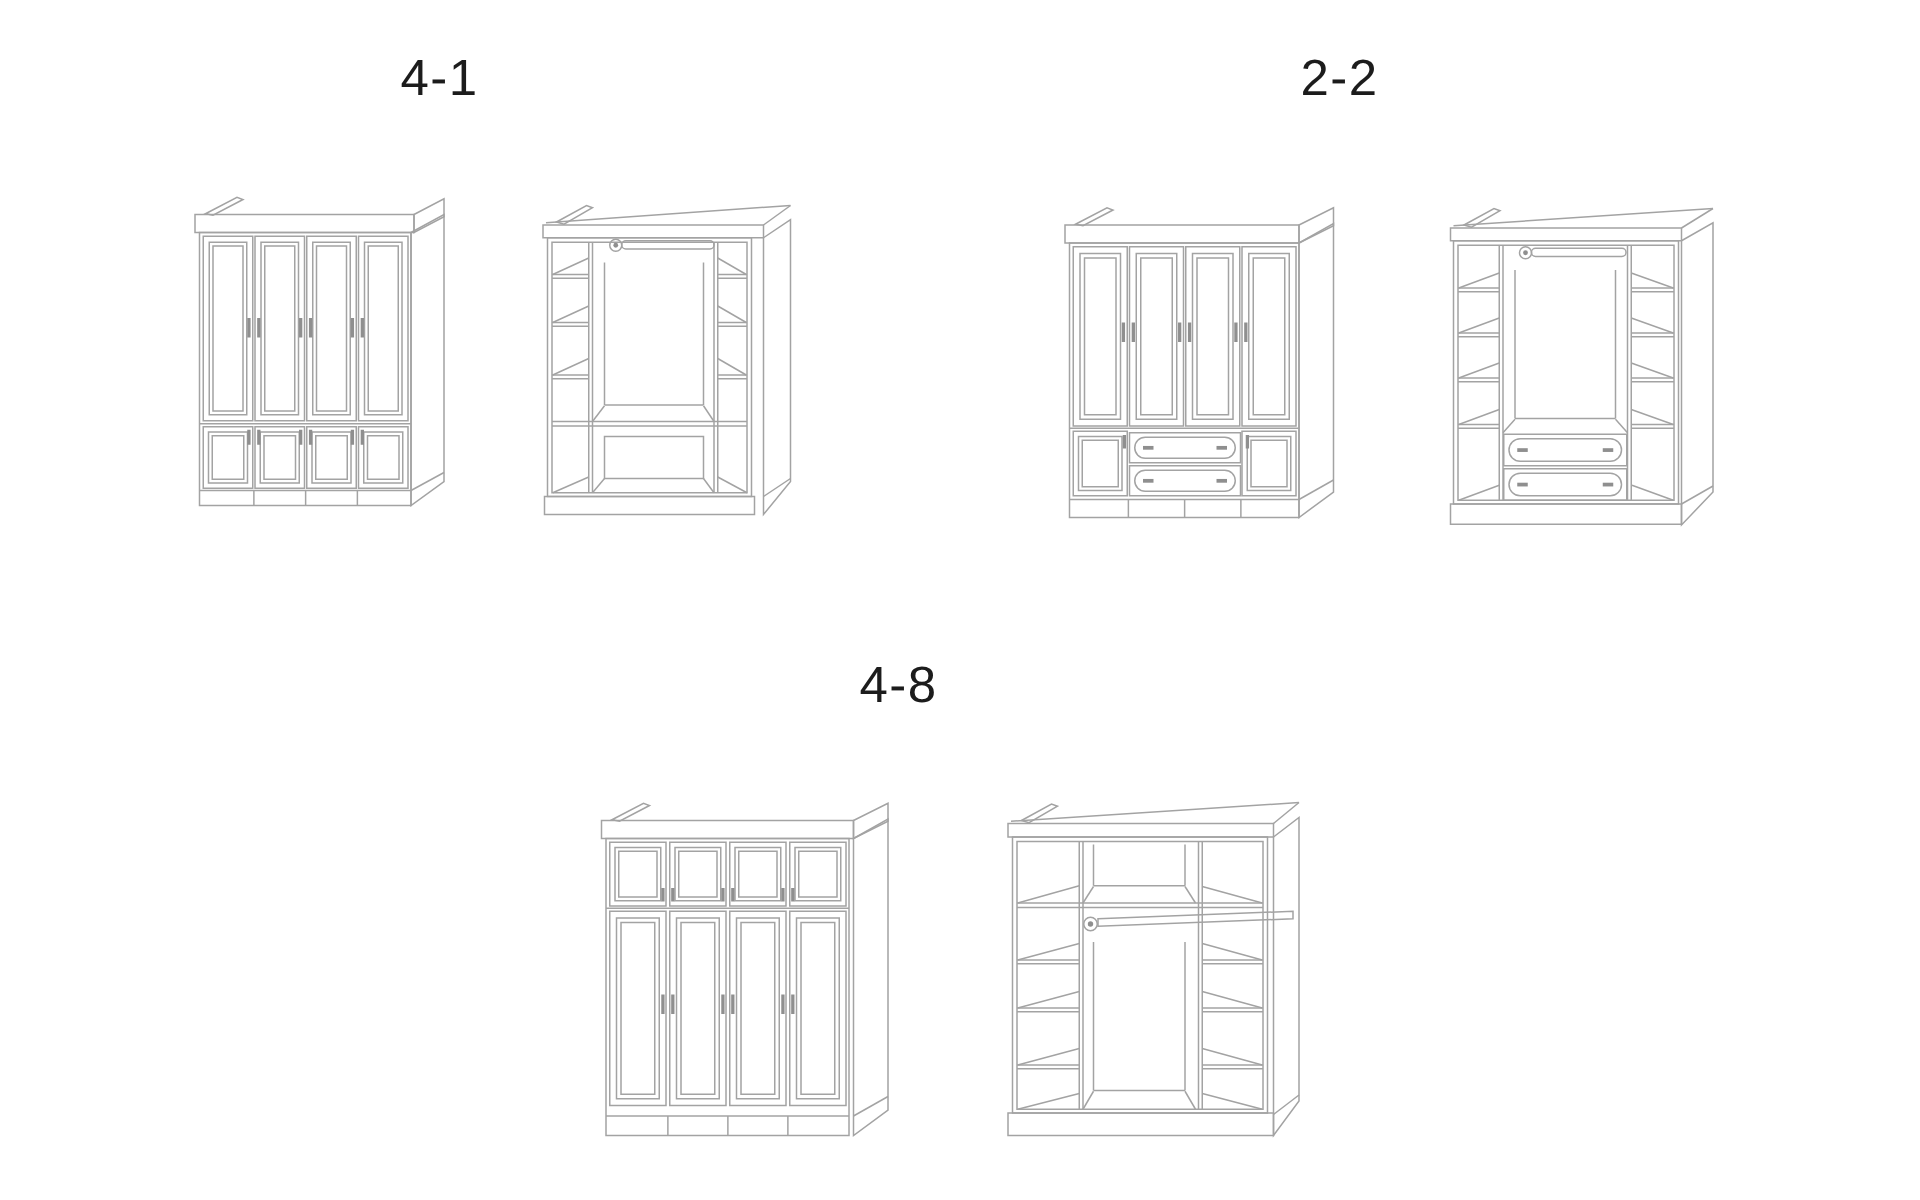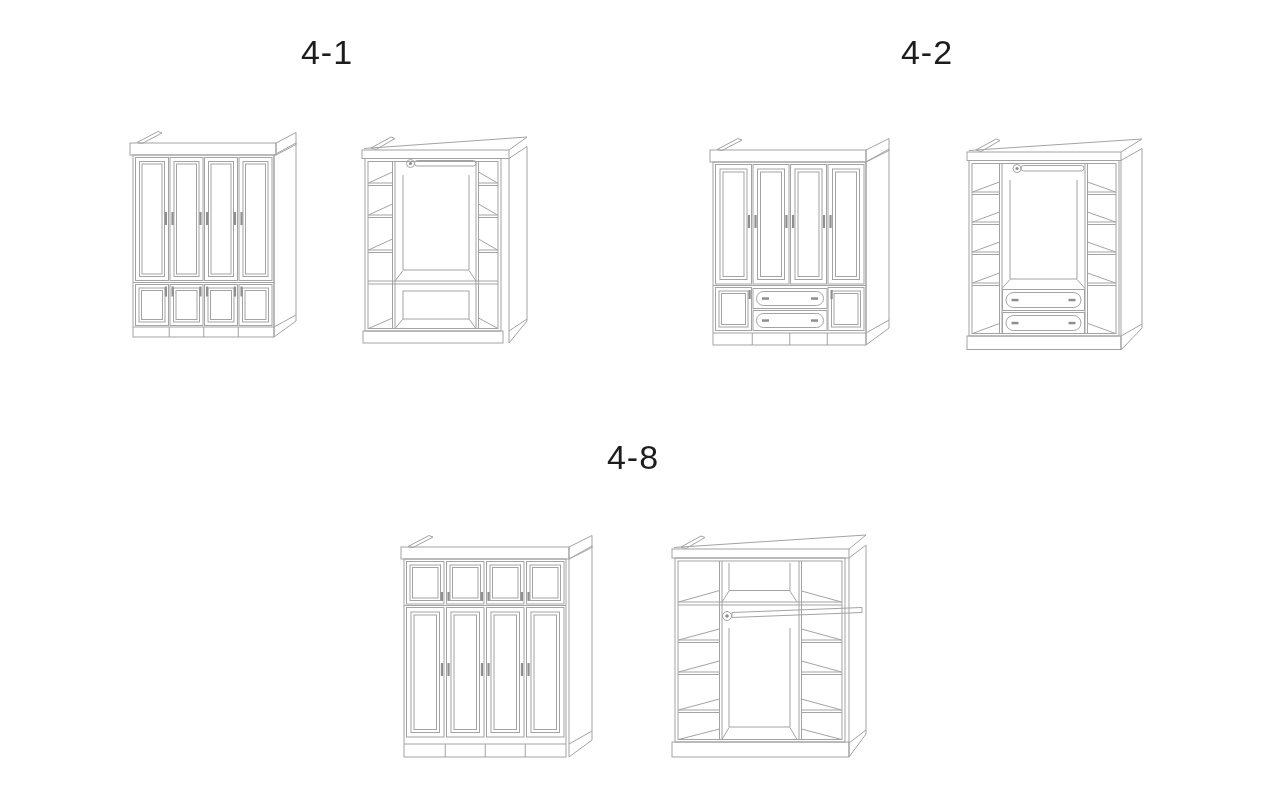--- a/index.html
+++ b/index.html
@@ -2,31 +2,31 @@
 <html><head>
 <meta charset="utf-8">
 <style>
   html,body{margin:0;padding:0}
   body{
     width:1280px;height:800px;position:relative;overflow:hidden;
     background:#ffffff;
     font-family:"Liberation Sans", sans-serif;
   }
   .fig-label{
-    position:absolute;width:120px;text-align:center;
+    position:absolute;width:120px;text-align:left;
     font-size:34px;color:#1c1c1c;letter-spacing:1px;
     -webkit-user-select:none;user-select:none;
   }
   #drawing{position:absolute;left:0;top:0}
 </style>
 </head>
 <body>
 
 <div class="fig-label" style="left:267px;top:33px">4-1</div>
-<div class="fig-label" style="left:867px;top:33px">4-2</div>
+<div class="fig-label" style="left:867px;top:33px">2-2</div>
 <div class="fig-label" style="left:573px;top:438px">4-8</div>
 
 <svg id="drawing" width="1280" height="800" viewBox="0 0 1280 800">
   <g id="g-c1">
       <rect x="130" y="143" width="146" height="12" rx="0" fill="none" stroke="#a3a3a3" stroke-width="1"></rect>
       <path d="M 137 142.5 L 158 131.5 L 162 133 L 142 143.5 Z" fill="none" stroke="#a3a3a3" stroke-width="1"></path>
       <path d="M 276 143 L 296 132.5 L 296 144.5 L 276 155 Z" fill="none" stroke="#a3a3a3" stroke-width="1"></path>
       <path d="M 274 155 L 296 143 L 296 321 L 274 337 Z" fill="none" stroke="#a3a3a3" stroke-width="1"></path>
       <line x1="274" y1="327" x2="296" y2="315" stroke="#a3a3a3" stroke-width="1"></line>
       <rect x="133" y="155" width="141" height="182" rx="0" fill="none" stroke="#a3a3a3" stroke-width="1"></rect>

